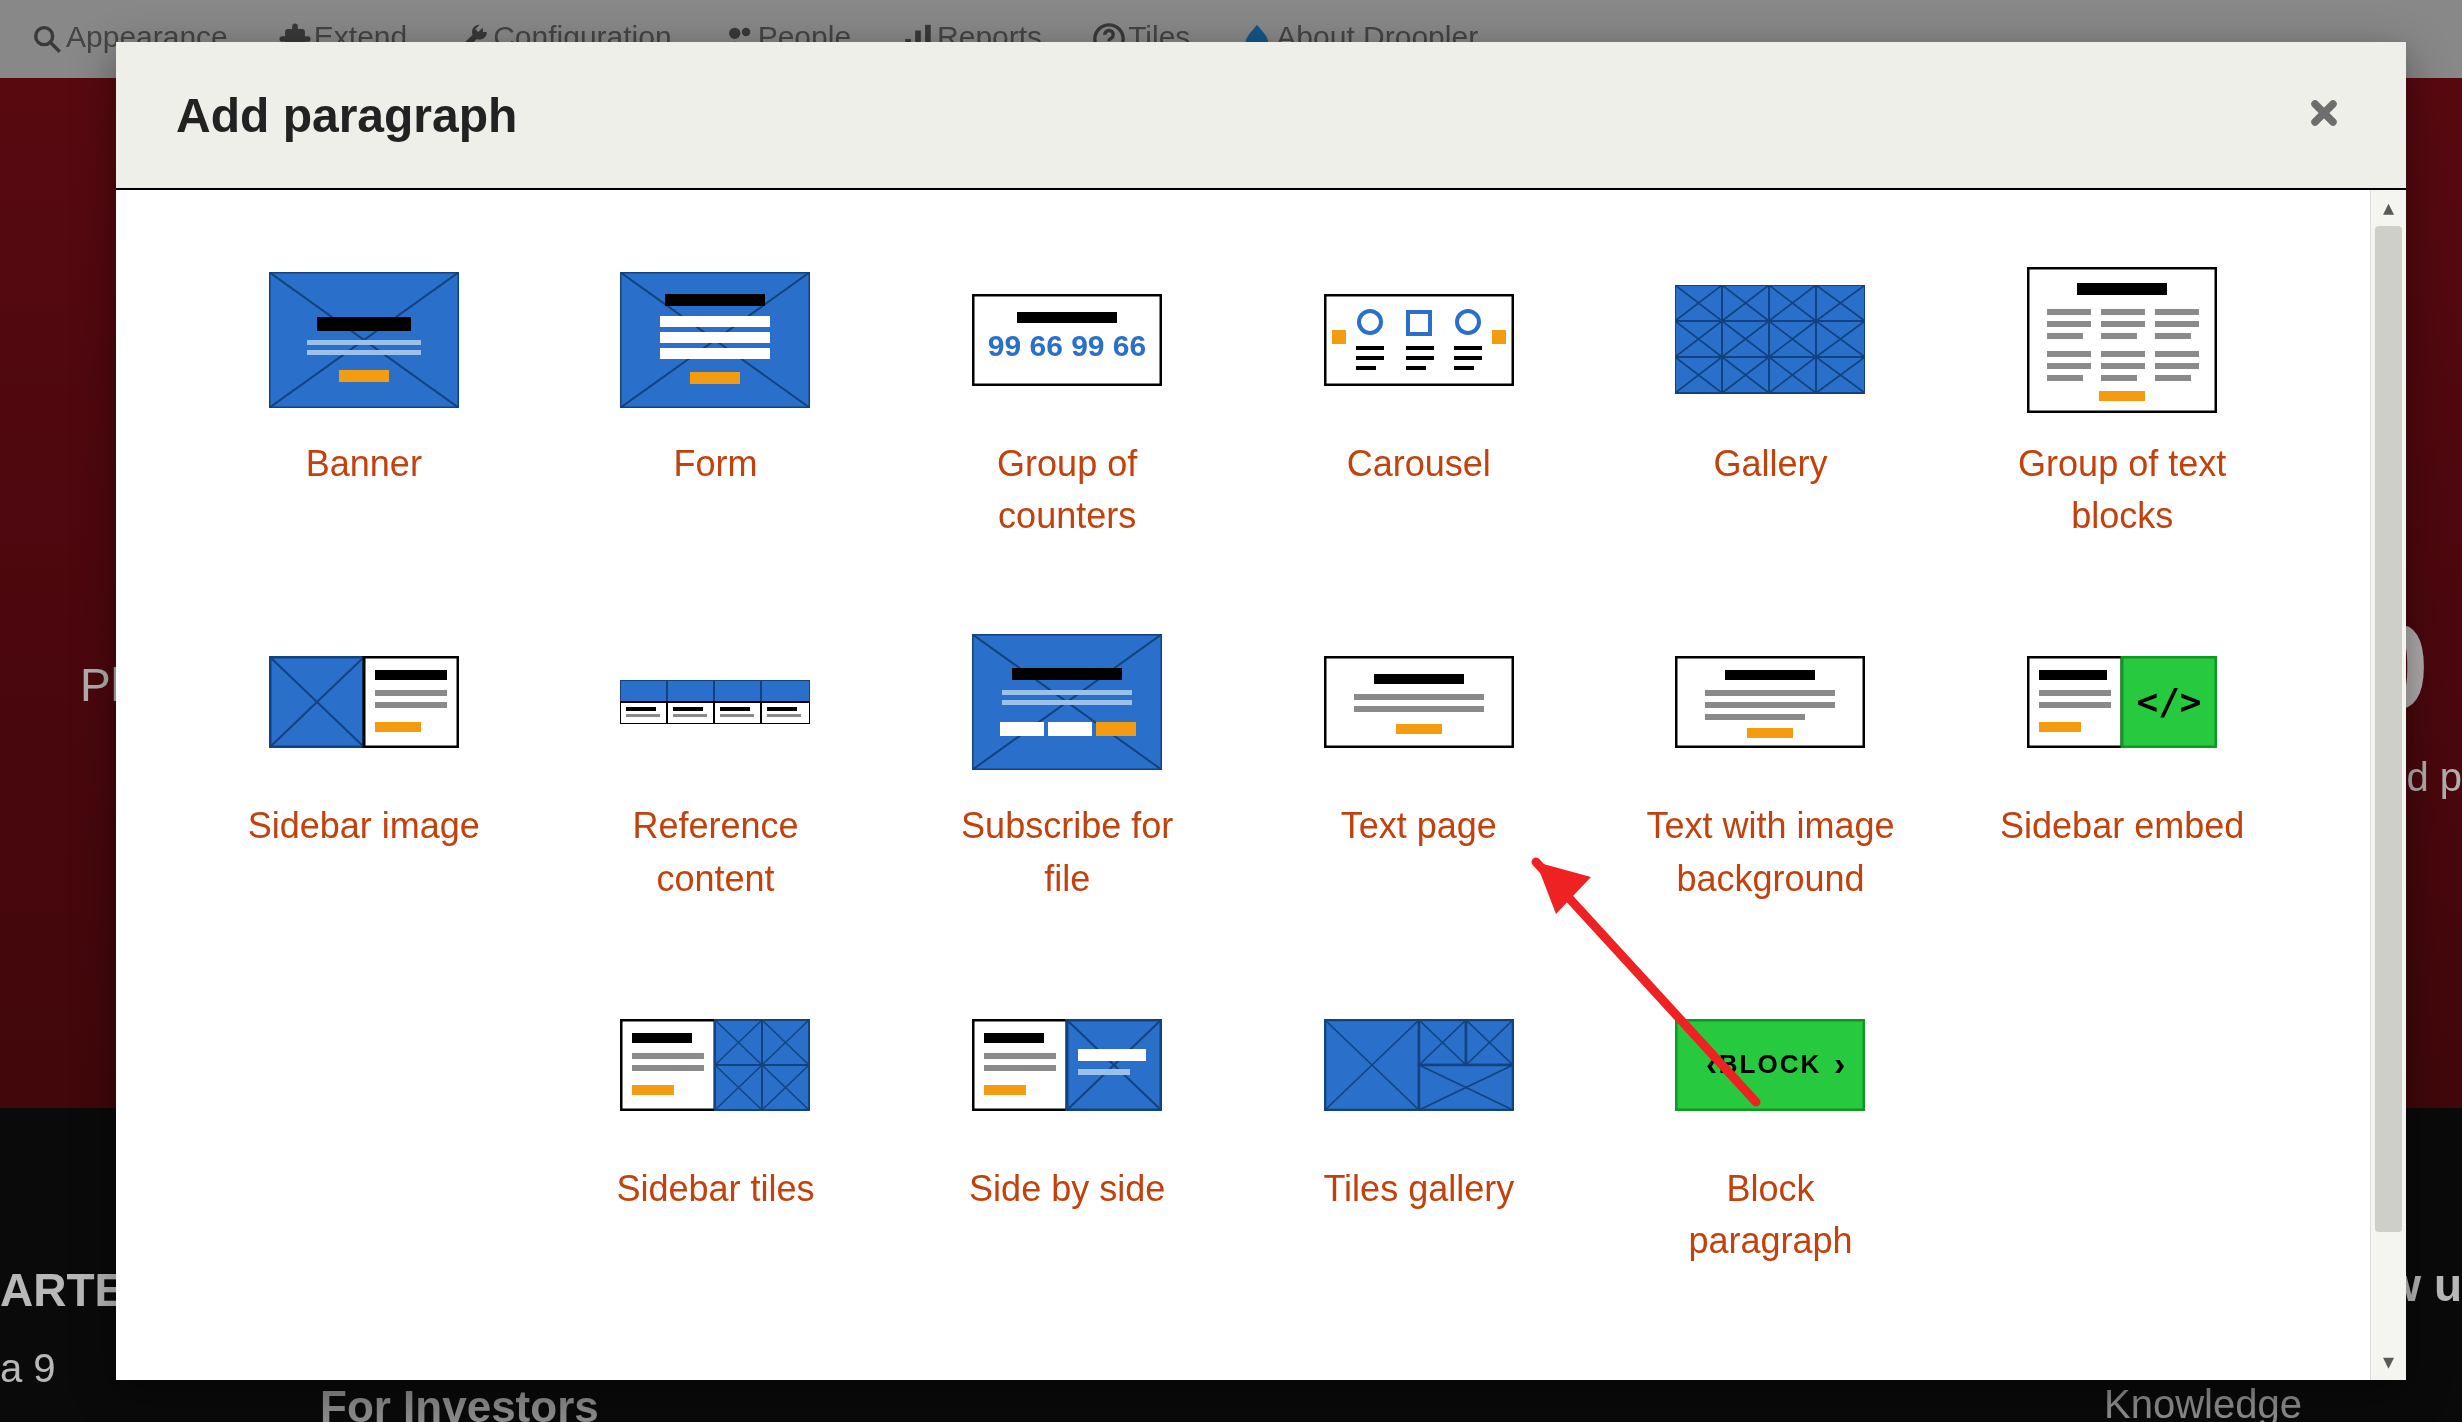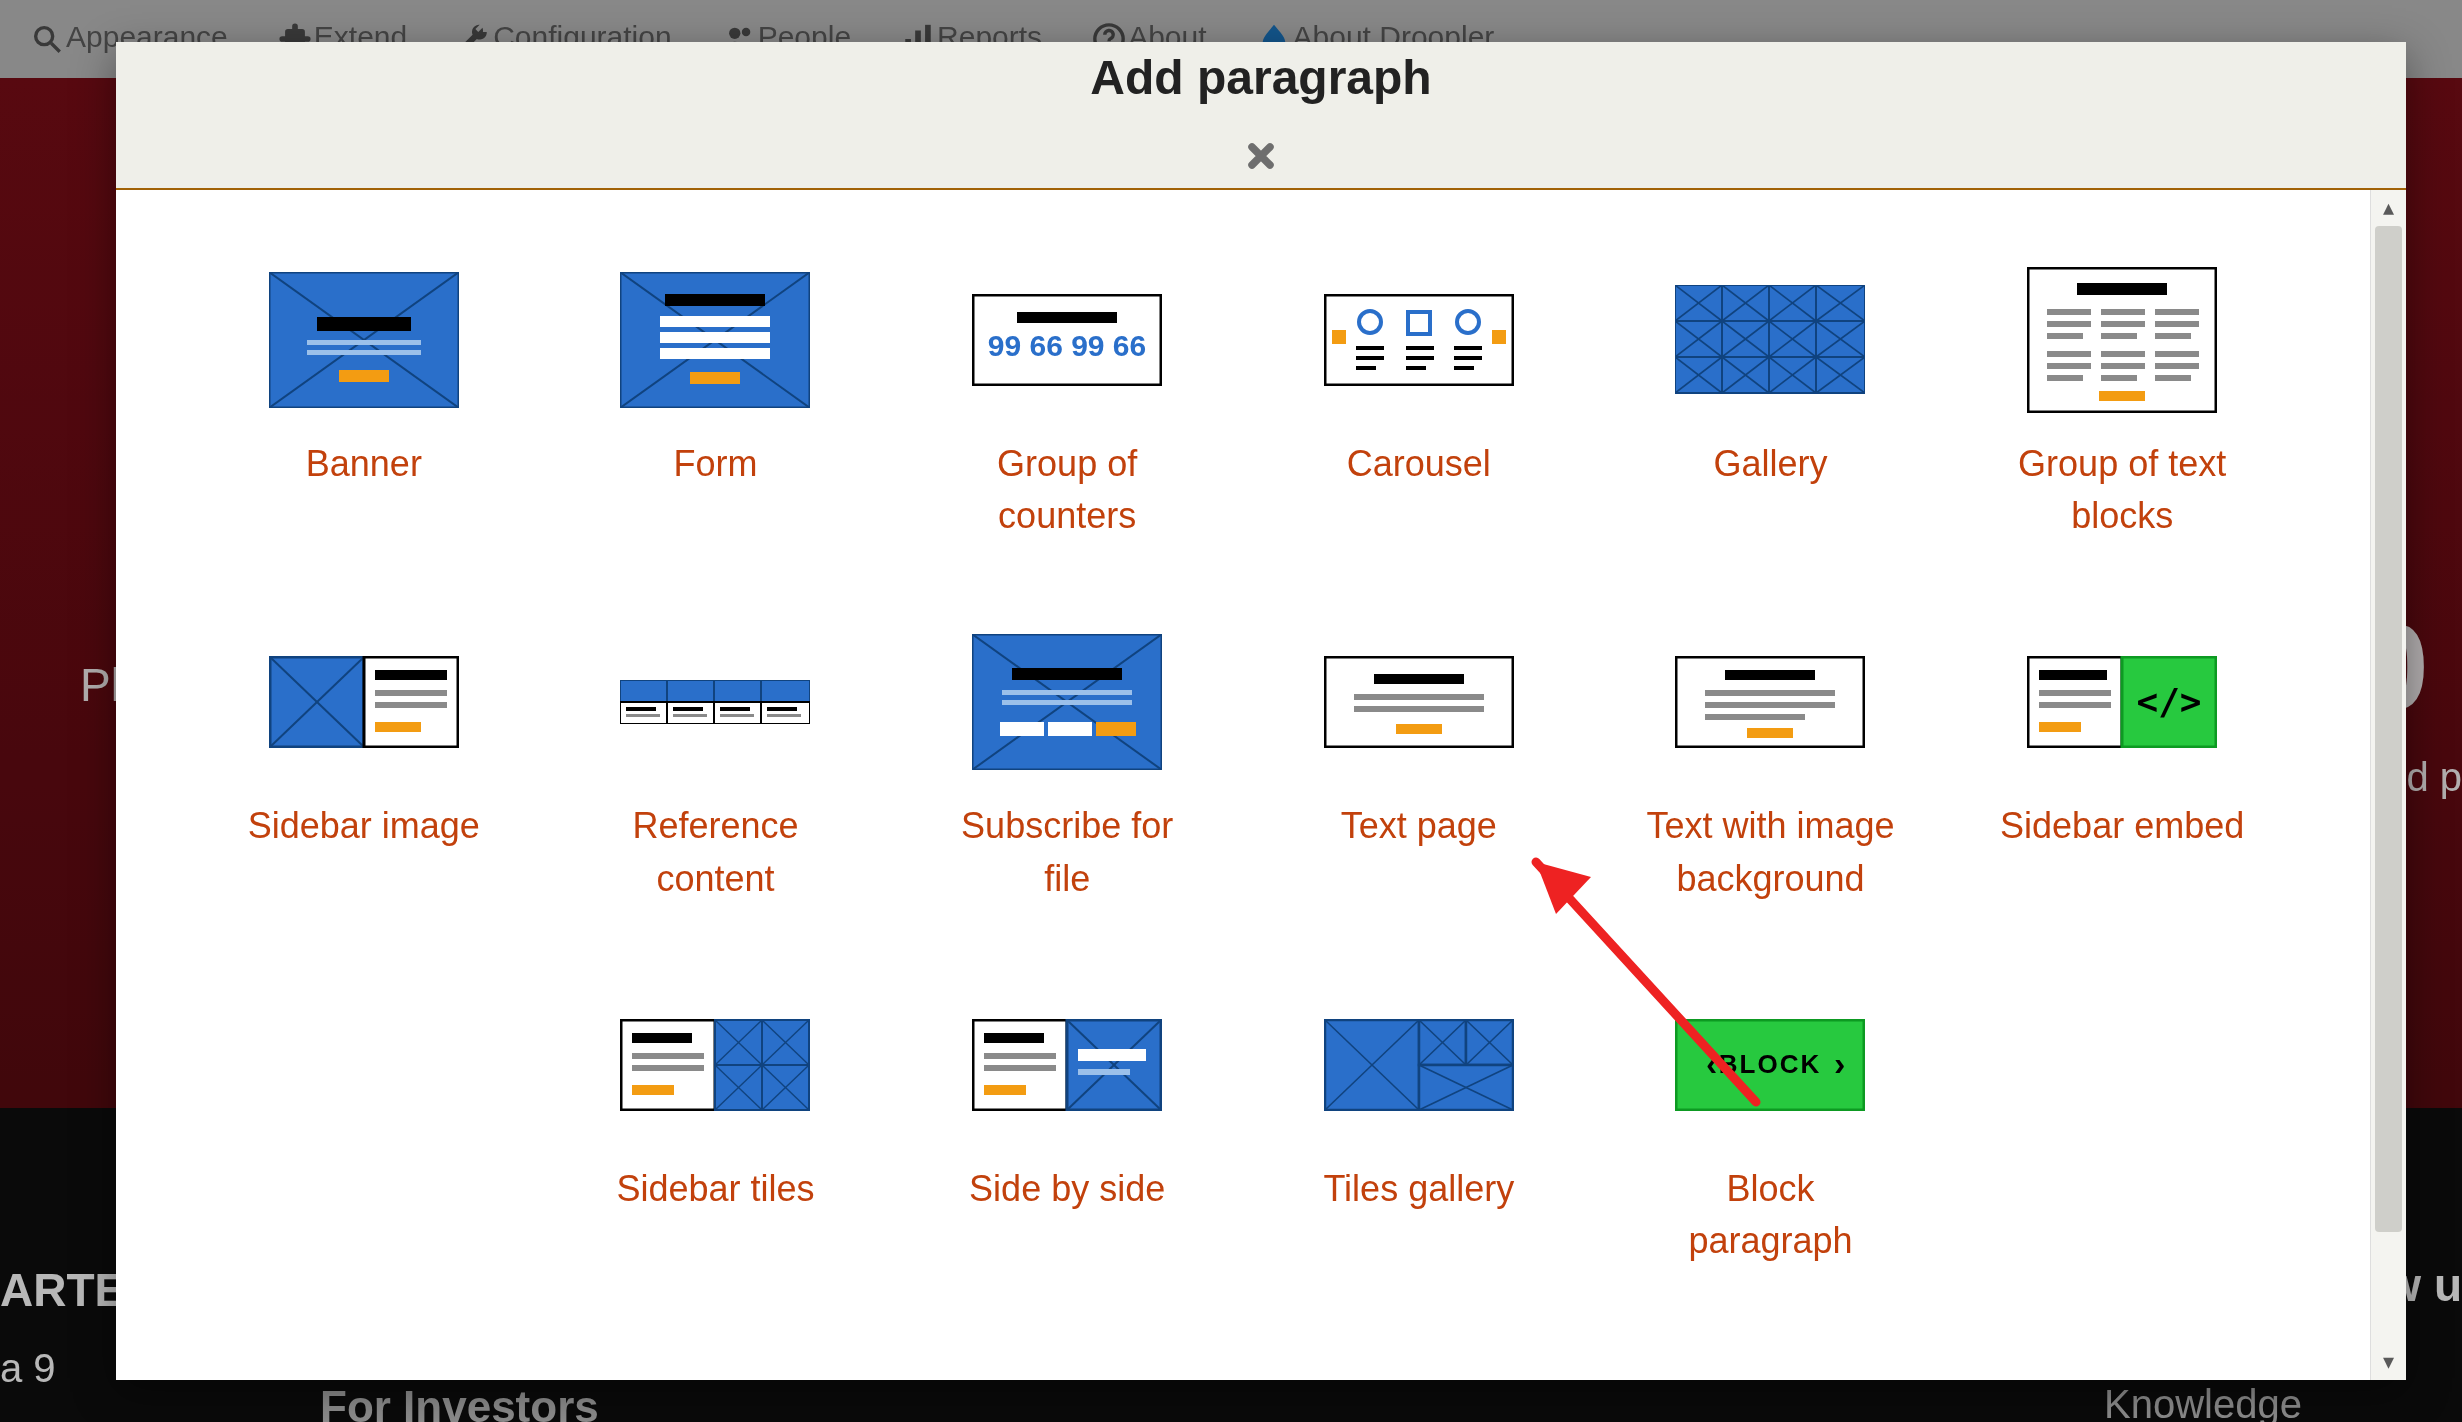--- a/index.html
+++ b/index.html
@@ -18,21 +18,21 @@
   .bg-footer .f-left { position:absolute; left:0; top:155px; font-size:46px; font-weight:700;}
   .bg-footer .f-left2 { position:absolute; left:0; top:238px; font-size:40px; font-weight:300;}
   .bg-footer .f-inv { position:absolute; left:320px; bottom:-10px; font-size:44px; font-weight:700; color:#c4c4c4;}
   .bg-footer .f-know { position:absolute; right:160px; bottom:-5px; font-size:40px; font-weight:500; color:#c4c4c4;}
   .bg-footer .f-owu { position:absolute; right:0; top:150px; font-size:46px; font-weight:700;}
 
   .overlay { position:absolute; inset:0; background:rgba(0,0,0,.28); }
 
   
   .modal { position:absolute; left:116px; right:56px; top:42px; bottom:42px; background:#fff; box-shadow:0 12px 40px rgba(0,0,0,.4); display:flex; flex-direction:column; }
-  .modal-header { height:148px; background:#efefe9; border-bottom:2px solid #a16207; display:flex; align-items:center; padding:8px 60px;flex-direction:column; }
+  .modal-header { height:148px; background:#efefe9; border-bottom:2px solid #000000; display:flex; align-items:center; padding:0 60px; }
   .modal-title { font-size:48px; font-weight:700; color:#222; flex:1; }
   .modal-close { width:44px; height:44px; color:#6e6e6e; cursor:pointer; display:flex; align-items:center; justify-content:center; }
   .modal-body-wrap { flex:1; display:flex; position:relative; }
   .modal-body { flex:1; overflow-y:auto; padding:80px 100px 40px 100px; }
   .scrollbar { width:36px; background:#f4f4f0; border-left:1px solid #dedede; display:flex; flex-direction:column; align-items:center; }
   .scroll-up,.scroll-down{height:36px;display:flex;align-items:center;justify-content:center;color:#5a5a5a;font-size:22px;}
   .scroll-track{flex:1; width:100%; position:relative;}
   .scroll-thumb{position:absolute; left:4px; right:4px; top:0; height:90%; background:#cfcfca; border-radius:4px;}
 
   .grid { display:grid; grid-template-columns: repeat(6, 1fr); column-gap:56px; row-gap:90px; }
@@ -99,21 +99,21 @@
       <span>Reports</span>
     </div>
     <div class="tb-item">
       <span class="ico">
         <svg viewBox="0 0 24 24" width="34" height="34" fill="none" stroke="currentColor" stroke-width="2.4">
             <circle cx="12" cy="12" r="10"></circle>
             <path d="M9 9a3 3 0 1 1 4 2.8c-.8.4-1 1-1 1.7"></path>
             <circle cx="12" cy="17" r="1" fill="currentColor"></circle>
           </svg>
       </span>
-      <span>About</span>
+      <span>Tiles</span>
     </div>
     <div class="tb-item">
       <span class="ico" style="color:#0a6fc2">
         <svg viewBox="0 0 24 24" width="34" height="34" fill="currentColor">
             <path d="M12 2c5 6 8 9 8 13a8 8 0 1 1-16 0c0-4 3-7 8-13z"></path>
           </svg>
       </span>
       <span>About Droopler</span>
     </div>
   </div>

